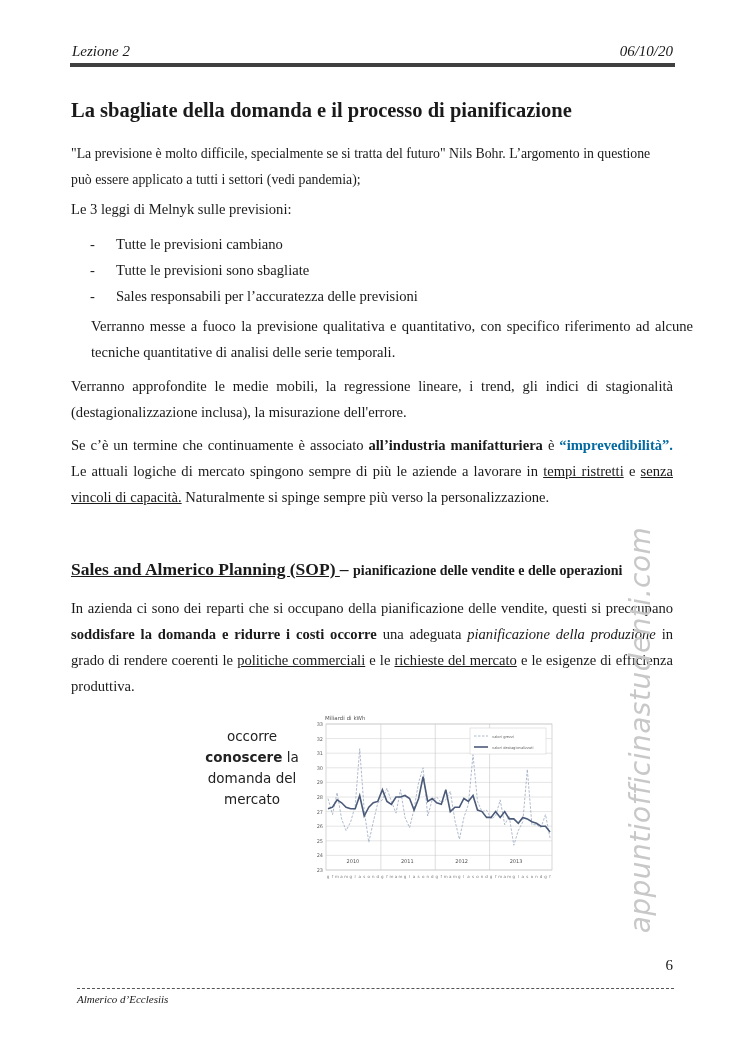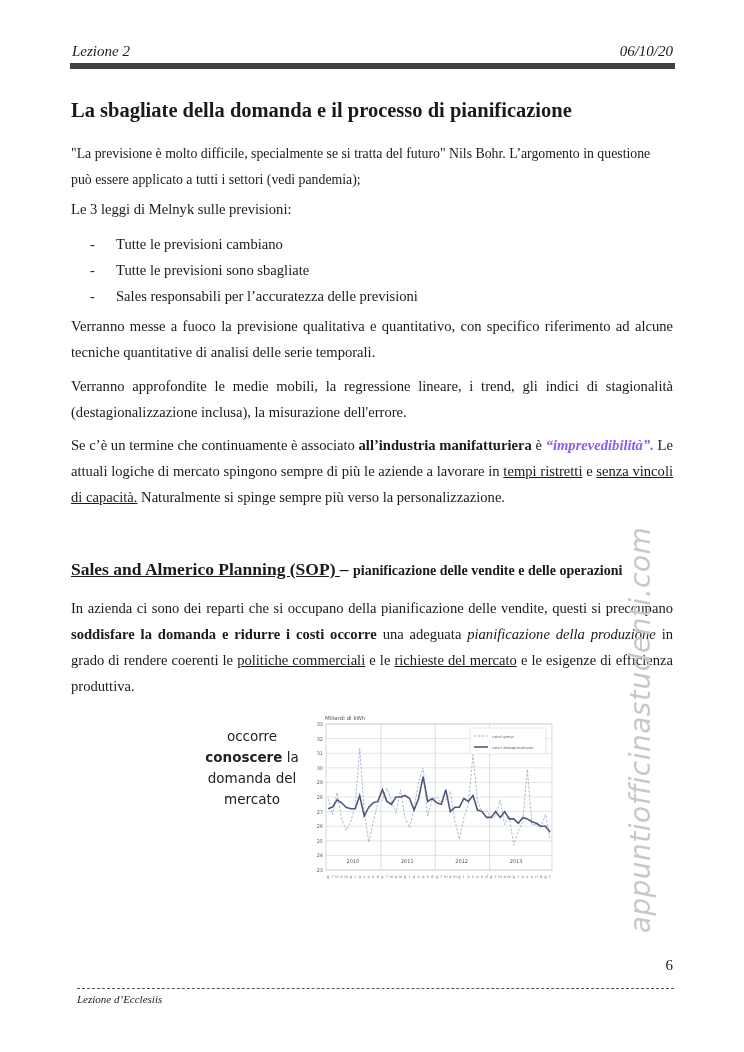--- a/index.html
+++ b/index.html
@@ -1,28 +1,28 @@
 <!DOCTYPE html>
 <html><head>
   <meta charset="utf-8">
   <style>
     html, body { margin: 0; padding: 0; background: #ffffff; }
     body { width: 744px; height: 1052px; position: relative; overflow: hidden;
       font-family: "Liberation Serif", serif; color: #1a1a1a; }
     .header { position: absolute; left: 70px; top: 41px; width: 605px; height: 22px;
-      border-bottom: 6px solid #404040; font-style: italic; font-size: 15px; font-family: Liberation Serif, serif; }
+      border-bottom: 4px solid #404040; font-style: italic; font-size: 15px; font-family: Liberation Serif, serif; }
     .header .left { position: absolute; left: 2px; top: 2px; }
     .header .right { position: absolute; right: 2px; top: 2px; }
     h1 { position: absolute; left: 71px; top: 99px; margin: 0; font-size: 20.5px; font-weight: bold; }
     .p { position: absolute; left: 71px; width: 602px; font-size: 14.6px; line-height: 26px; margin: 0; }
     .justify { text-align: justify; text-align-last: left; }
     .list { position: absolute; left: 90px; top: 231px; margin: 0; padding: 0; list-style: none; font-size: 14.6px; }
     .list li { height: 26px; line-height: 26px; }
     .list .dash { display: inline-block; width: 26px; }
-    b.red { color: #8b5cf6; font-style: italic; }
+    b.red { color: #0369a1; }
     u { text-decoration: underline; }
     .sop { position: absolute; left: 71px; top: 559px; font-size: 17.5px; font-weight: bold; white-space: nowrap; }
     .sop .sub { font-size: 14px; margin-top: 40px; }
     .watermark { position: absolute; left: 620px; top: 540px; width: 40px; height: 380px; }
     .watermark span { position: absolute; left: 50%; top: 50%; transform: translate(-50%,-50%) rotate(-90deg);
       white-space: nowrap; font-family: "DejaVu Sans", sans-serif; font-style: italic; font-size: 28px; color: #c8c8c8; letter-spacing: 0.5px; }
     .figure { position: absolute; left: 196px; top: 712px; width: 362px; height: 172px; }
     .fig-text { position: absolute; left: 0; top: 14px; width: 112px; text-align: center;
       font-family: "DejaVu Sans", sans-serif; font-size: 13.5px; line-height: 21px; color: #222; }
     .fig-text .strong { font-weight: bold; }
@@ -47,21 +47,21 @@
 </p>
 
 <p class="p" style="top:196px;">Le 3 leggi di Melnyk sulle previsioni:</p>
 
 <ul class="list">
   <li><span class="dash">-</span><span>Tutte le previsioni cambiano</span></li>
   <li><span class="dash">-</span><span>Tutte le previsioni sono sbagliate</span></li>
   <li><span class="dash">-</span><span>Sales responsabili per l’accuratezza delle previsioni</span></li>
 </ul>
 
-<p class="p justify" style="top:313px;">Verranno messe a fuoco la previsione qualitativa e quantitativo, con specifico riferimento ad alcune tecniche quantitative di analisi delle serie temporali.</p>
+<p class="p justify" style="top:313px;margin-left:20px;">Verranno messe a fuoco la previsione qualitativa e quantitativo, con specifico riferimento ad alcune tecniche quantitative di analisi delle serie temporali.</p>
 
 <p class="p justify" style="top:373px;">Verranno approfondite le medie mobili, la regressione lineare, i trend, gli indici di stagionalità (destagionalizzazione inclusa), la misurazione dell'errore.</p>
 
 <p class="p justify" style="top:432px;"><span>Se c’è un termine che continuamente è associato </span><b>all’industria manifatturiera</b><span> è </span><b class="red">“imprevedibilità”.</b><span> Le attuali logiche di mercato spingono sempre di più le aziende a lavorare in </span><u>tempi ristretti</u><span> e </span><u>senza vincoli di capacità.</u><span> Naturalmente si spinge sempre più verso la personalizzazione.</span></p>
 
 <div class="sop"><u>Sales and Almerico Planning (SOP) </u><span>– </span><span class="sub">pianificazione delle vendite e delle operazioni</span></div>
 
 <p class="p justify" style="top:595px;"><span>In azienda ci sono dei reparti che si occupano della pianificazione delle vendite, questi si preccupano </span><b>soddisfare la domanda e ridurre i costi occorre</b><span> una adeguata </span><i>pianificazione della produzione</i><span> in grado di rendere coerenti le </span><u>politiche commerciali</u><span> e le </span><u>richieste del mercato</u><span> e le esigenze di efficienza produttiva.</span></p>
 
 <div class="watermark">
@@ -174,13 +174,13 @@
         <line x1="166" x2="180" y1="24" y2="24" stroke="#9aa8c0" stroke-width="0.8" stroke-dasharray="2.5,1.5"></line>
         <text x="184" y="25.5" font-size="3.6" fill="#666" font-family="DejaVu Sans, sans-serif">valori grezzi</text>
         <line x1="166" x2="180" y1="35" y2="35" stroke="#4a5a78" stroke-width="1.6"></line>
         <text x="184" y="36.5" font-size="3.6" fill="#666" font-family="DejaVu Sans, sans-serif">valori destagionalizzati</text>
       </g>
   </svg>
 </div>
 
 <div class="page-num">6</div>
 <div class="footer-line"></div>
-<div class="footer-name">Lezione d’Ecclesiis</div>
+<div class="footer-name">Almerico d’Ecclesiis</div>
 
 </body></html>

